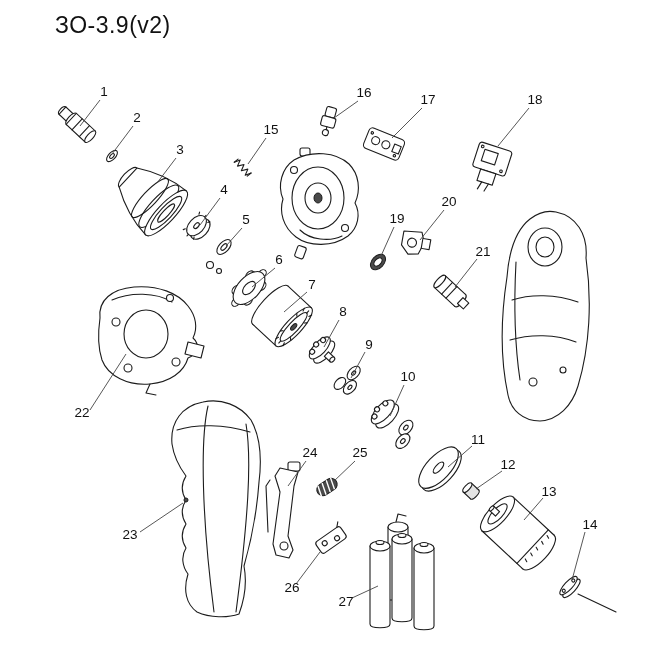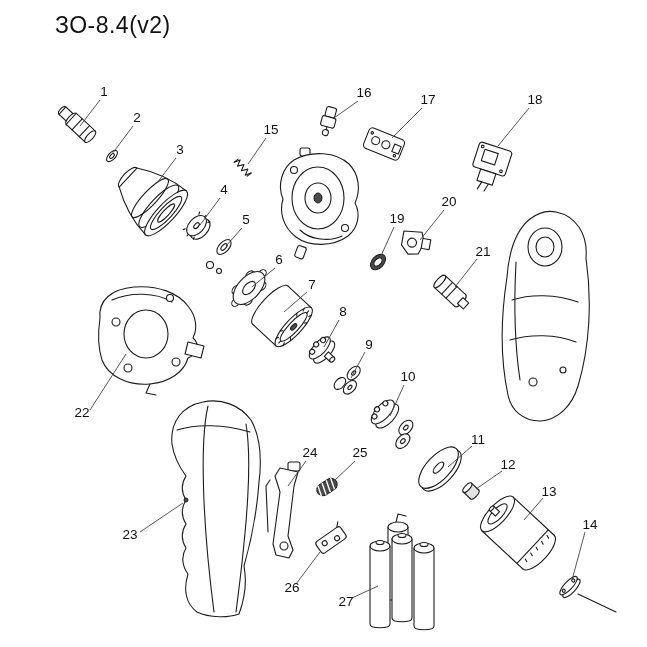--- a/index.html
+++ b/index.html
@@ -11,21 +11,21 @@
   .fw{fill:#fff;stroke:#1c1c1c;stroke-width:1.1;stroke-linejoin:round}
   .fg{fill:#e3e3e3;stroke:#1c1c1c;stroke-width:1.1}
   .fd{fill:#4a4a4a;stroke:#1c1c1c;stroke-width:1}
   .ld{stroke:#444;stroke-width:.9;fill:none}
   .num{font:13.5px "Liberation Sans",sans-serif;fill:#111;text-anchor:middle}
 </style>
 </head>
 <body>
 
 <div class="canvas">
-  <div class="title">ЗО-8.4(v2)</div>
+  <div class="title">ЗО-3.9(v2)</div>
 
   <svg width="647" height="647" viewBox="0 0 647 647">
 
     <g transform="translate(80,127) rotate(43)">
       <ellipse class="fw" cx="-24" cy="0" rx="2.5" ry="5"></ellipse>
       <rect class="fw" x="-24" y="-5" width="12" height="10"></rect>
       <ellipse class="fw" cx="-12" cy="0" rx="3" ry="7.5"></ellipse>
       <rect class="fw" x="-12" y="-7.5" width="26" height="15"></rect>
       <ellipse class="fw" cx="14" cy="0" rx="3" ry="7.5"></ellipse>
       <line class="ln" x1="-4" y1="-7.5" x2="-4" y2="7.5"></line>

